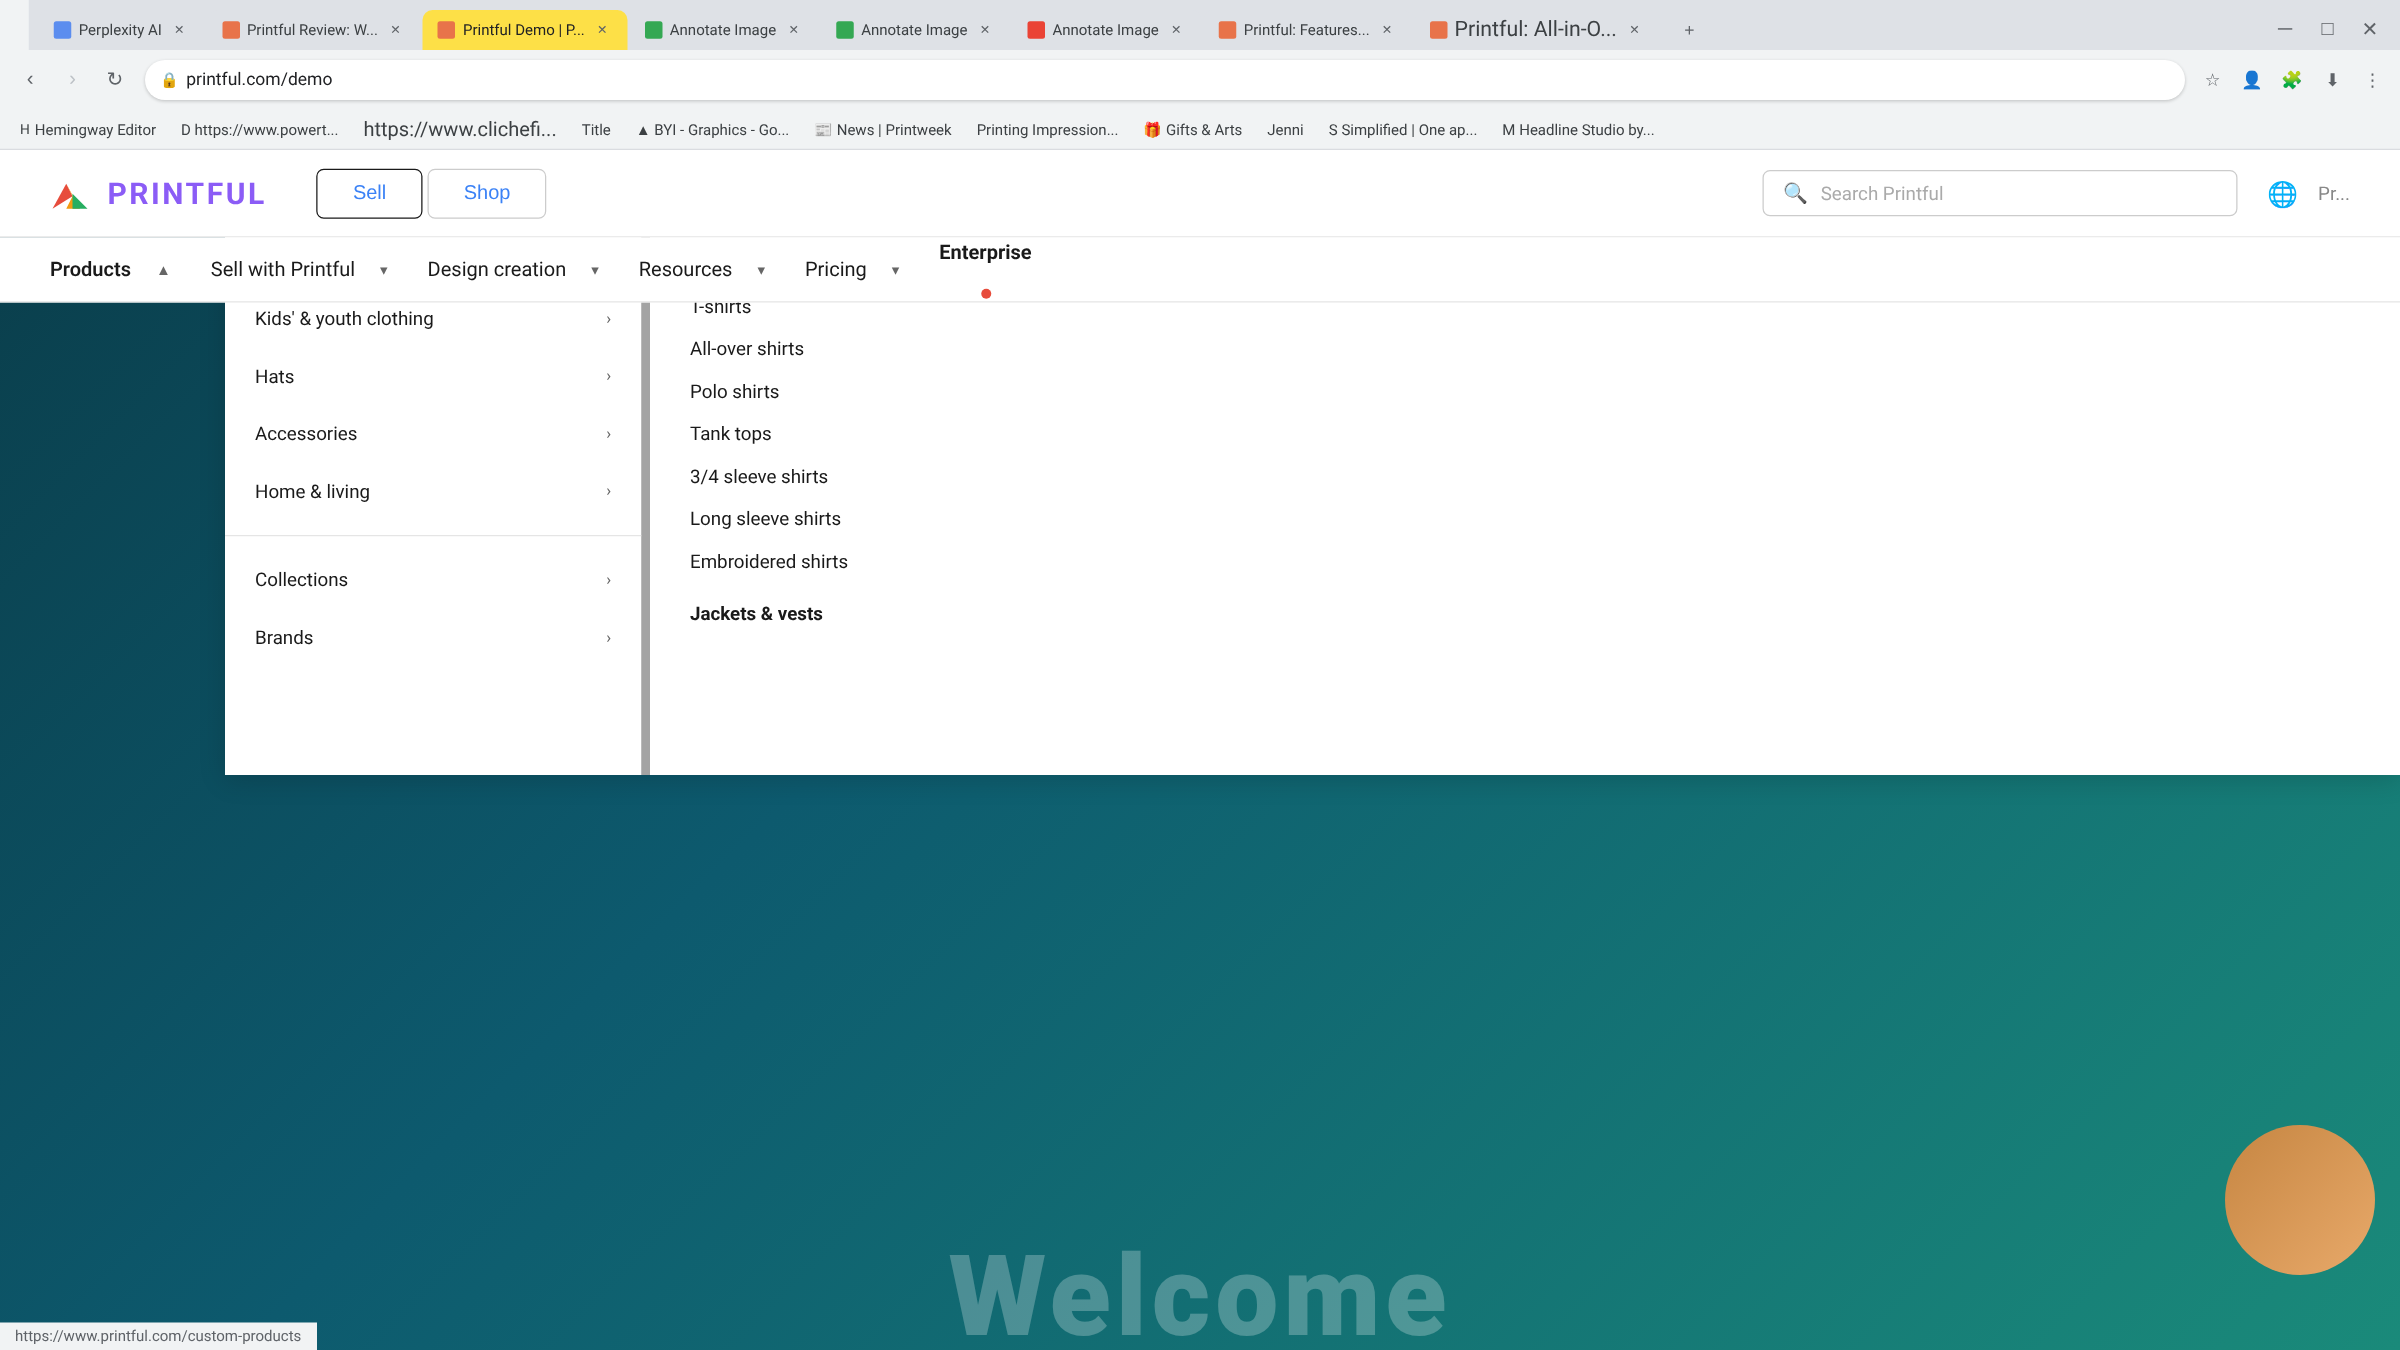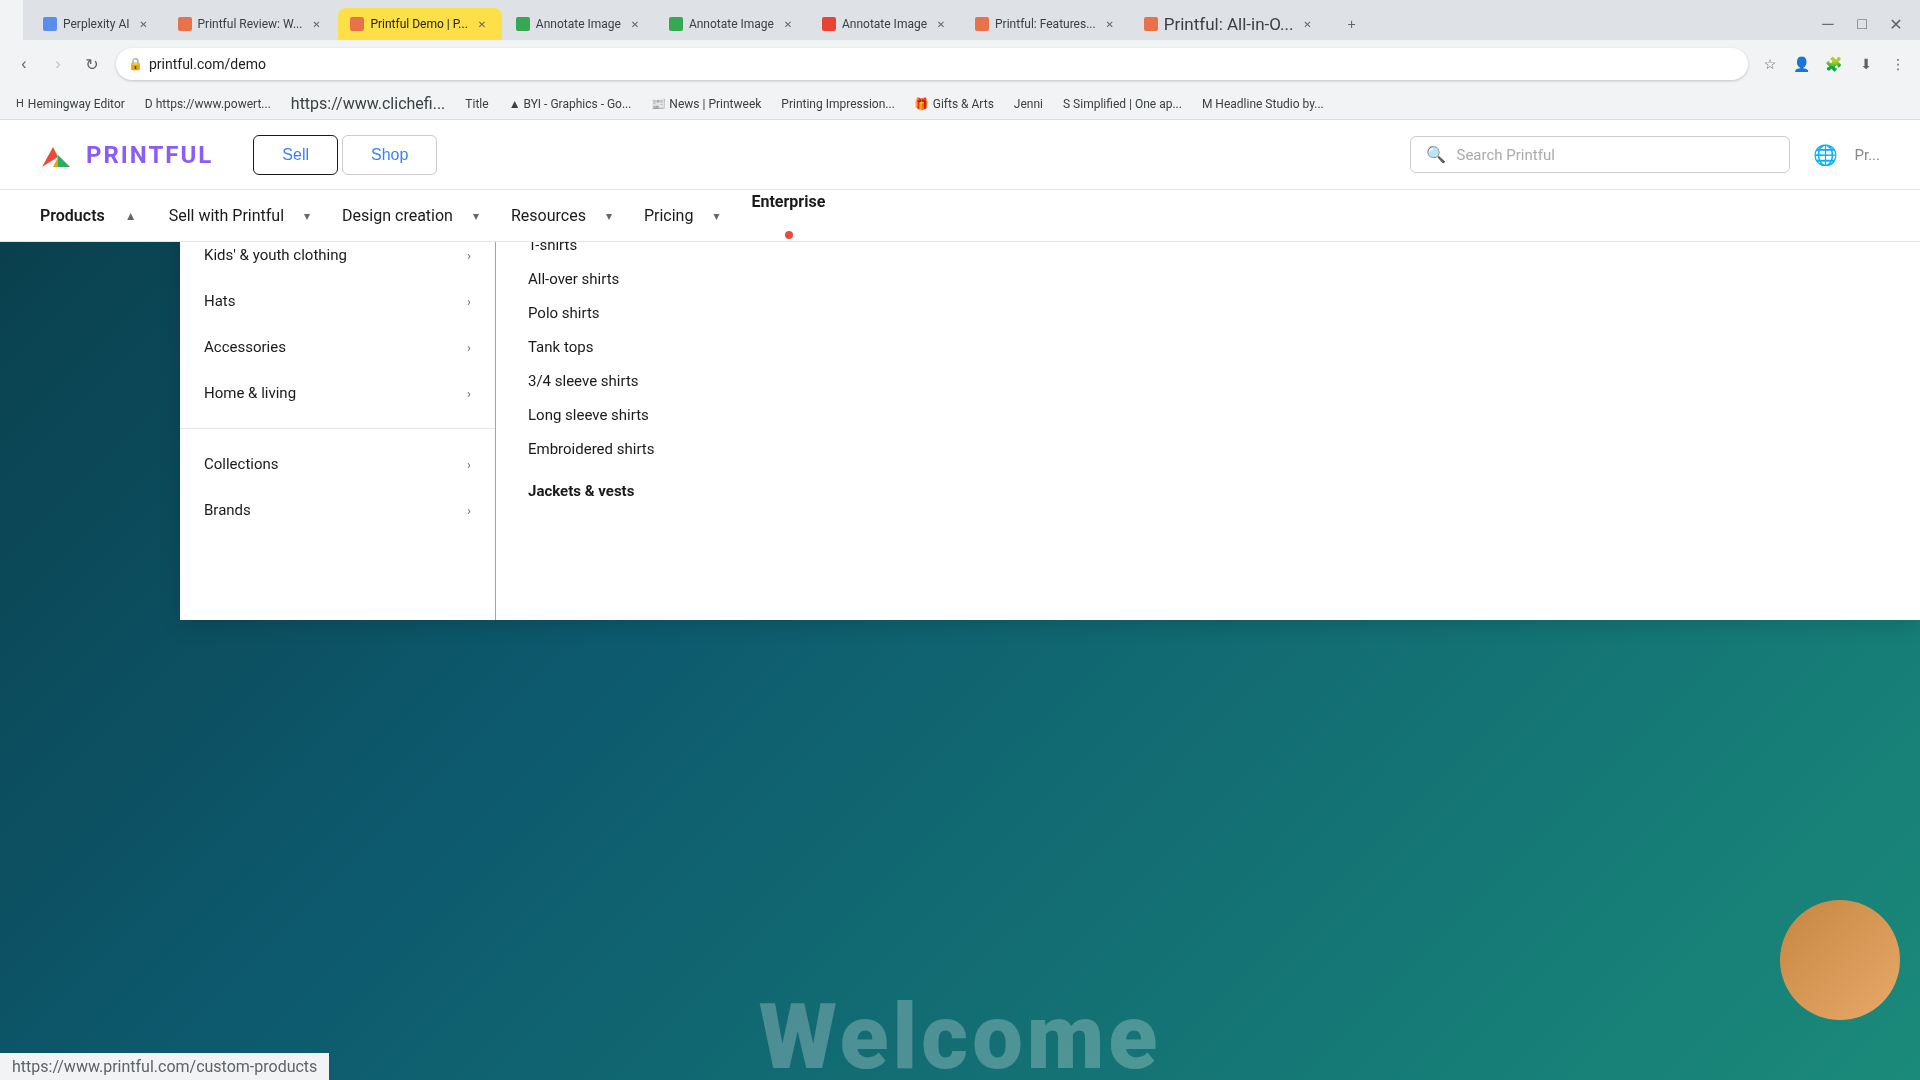--- a/index.html
+++ b/index.html
@@ -52,37 +52,37 @@
     .enterprise-dot { width: 8px; height: 8px; background: #e74c3c; border-radius: 50%; display: inline-block; margin-left: 2px; vertical-align: super; }
 
     
     .hero-bg { position: absolute; top: 0; left: 0; right: 0; bottom: 0; background: linear-gradient(135deg, #0a3d4a 0%, #0d5a6e 40%, #1a8a7a 100%); }
 
     
     .dropdown-overlay { position: absolute; top: 0; left: 0; right: 0; bottom: 0; }
     .dropdown-menu { position: absolute; top: 0; left: 180px; right: 0; background: #fff; display: flex; z-index: 200; min-height: 500px; box-shadow: 0 4px 20px rgba(0,0,0,0.15); }
     
     
-    .dropdown-sidebar { width: 316px; padding: 20px 0; border-right: 1px solid #a3a3a3; }
+    .dropdown-sidebar { width: 340px; padding: 20px 0; border-right: 7px solid #a3a3a3; }
     .sidebar-item { display: flex; align-items: center; justify-content: space-between; padding: 14px 24px; cursor: pointer; font-size: 15px; color: #1a1a1a; }
     .sidebar-item.active { font-weight: 600; }
     .sidebar-item .arrow { color: #666; font-size: 13px; }
     .sidebar-divider { height: 1px; background: #e5e5e5; margin: 12px 0; }
     
     
     .dropdown-middle { width: 290px; padding: 24px 32px; }
     .dropdown-right { width: 290px; padding: 24px 32px; }
     
     .dropdown-section-title { font-size: 15px; font-weight: 700; color: #1a1a1a; margin-bottom: 16px; }
     .dropdown-link { display: block; font-size: 15px; color: #1a1a1a; padding: 8px 0; cursor: pointer; }
     .dropdown-link.bold { font-weight: 700; }
     .dropdown-spacer { height: 16px; }
 
     
-    .status-bar { position: fixed; bottom: 0; left: 0; background: #f1f3f4; padding: 4px 12px; font-size: 16px; color: #5f6368; z-index: 9999; }
+    .status-bar { position: fixed; bottom: 0; left: 0; background: #f1f3f4; padding: 4px 12px; font-size: 12px; color: #5f6368; z-index: 9999; }
   </style>
 </head>
 <body>
 
 <div class="browser-chrome">
 
   <div class="tab-bar">
     <div class="tab">
       <div class="tab-favicon" style="background:#5b8def;"></div>
       <span style="font-size:12px;">Perplexity AI</span>

